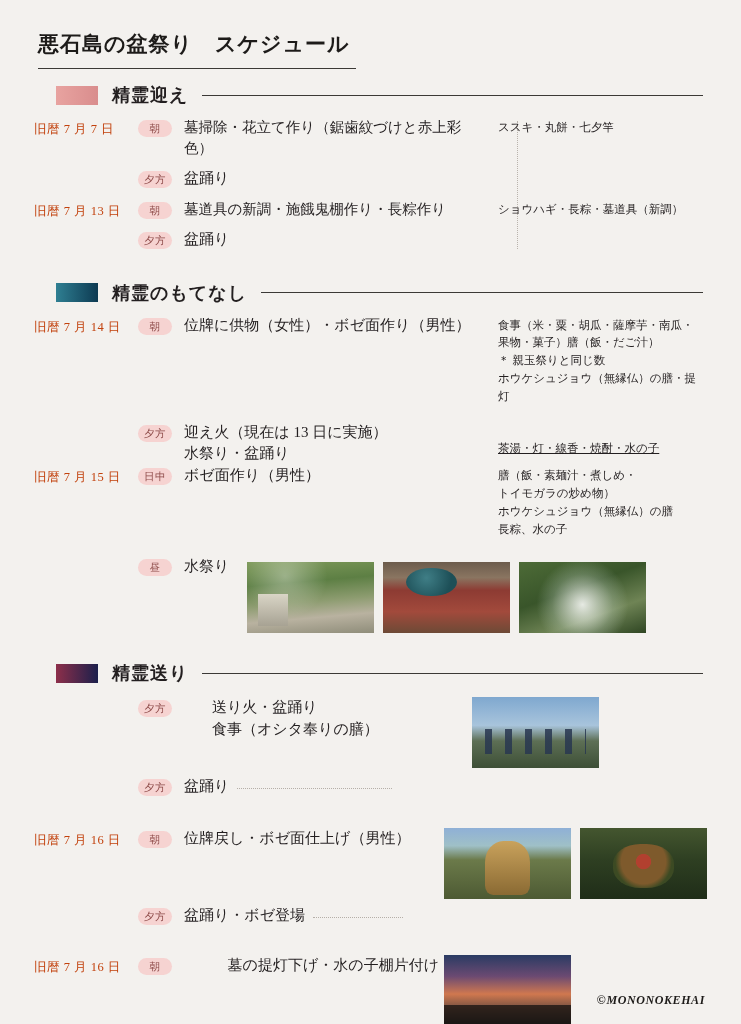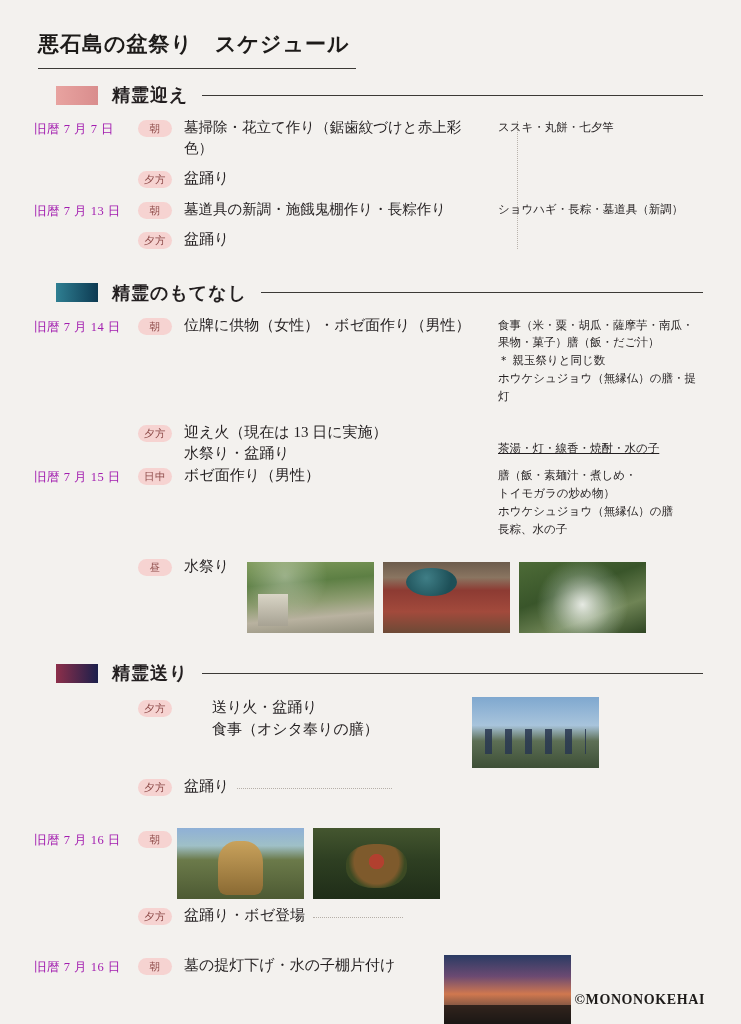--- a/index.html
+++ b/index.html
@@ -75,21 +75,21 @@
     align-items: flex-start;
     margin-top: 9px;
     position: relative;
   }
   .date-cell {
     width: 104px;
     flex: 0 0 104px;
     font-size: 12.5px;
     letter-spacing: 0.5px;
     padding-top: 4px;
-    color: #a21caf;
+    color: #c2410c;
   }
   .tag {
     flex: 0 0 auto;
     width: 34px;
     height: 17px;
     border-radius: 9px;
     background: #f6d3d1;
     color: #8d4a48;
     font-size: 10.5px;
     line-height: 17px;
@@ -210,24 +210,25 @@
     position:absolute; left:0; bottom:0;
     width:100%; height:30%;
     background: rgba(20,18,16,.75);
   }
 
   
   .footer {
     position: absolute;
     right: 36px;
     bottom: 16px;
-    font-size: 14px;
+    font-size: 12px;
     letter-spacing: 0.6px;
     font-weight: bold;
     color: #1d1b19;
+    font-style: italic;
   }
 </style>
 </head>
 <body>
 
 <div class="page">
 
   <div class="title">悪石島の盆祭り　スケジュール</div>
   <div class="title-rule"></div>
 
@@ -335,36 +336,37 @@
     <div class="row" style="margin-top:8px;">
       <div class="date-cell"></div>
       <div class="tag">夕方</div>
       <div class="evt" style="width:auto;">盆踊り</div>
       <div class="dotline" style="max-width:155px;"></div>
     </div>
 
     <div class="row" style="margin-top:30px;">
       <div class="date-cell">旧暦 7 月 16 日</div>
       <div class="tag">朝</div>
+      <div class="evt" style="width:255px;">位牌戻し・ボゼ面仕上げ（男性）</div>
       <div class="photo-row" style="margin-left:5px;margin-top:0;">
         <div class="photo ph-boze1" style="width:127px;height:71px;"></div>
         <div class="photo ph-boze2" style="width:127px;height:71px;"></div>
       </div>
     </div>
 
     <div class="row" style="margin-top:6px;">
       <div class="date-cell"></div>
       <div class="tag">夕方</div>
       <div class="evt" style="width:auto;">盆踊り・ボゼ登場</div>
       <div class="dotline" style="max-width:90px;"></div>
     </div>
 
     <div class="row" style="margin-top:28px;">
       <div class="date-cell">旧暦 7 月 16 日</div>
       <div class="tag">朝</div>
-      <div class="evt" style="width:255px;">墓の提灯下げ・水の子棚片付け</div>
+      <div class="evt" style="width:255px;text-align:right;">墓の提灯下げ・水の子棚片付け</div>
       <div class="photo ph-sunset" style="width:127px;height:71px;margin-left:5px;"></div>
     </div>
 
   </div>
 
   <div class="footer">©MONONOKEHAI</div>
 </div>
 
 </body></html>

